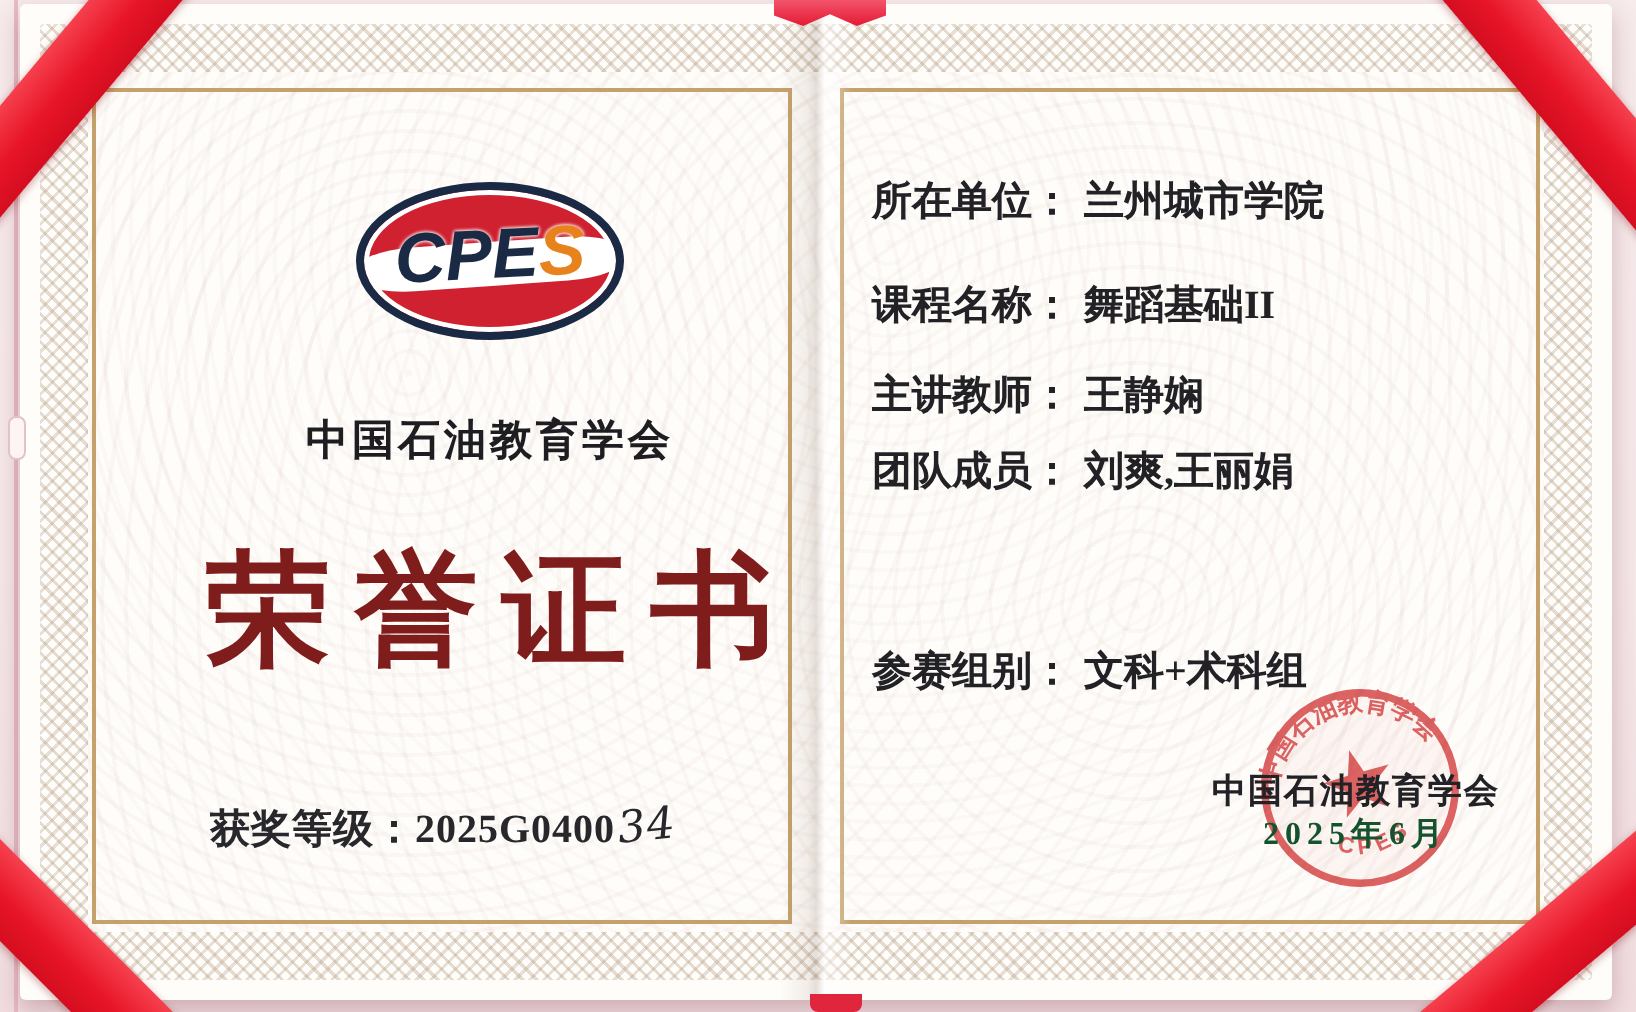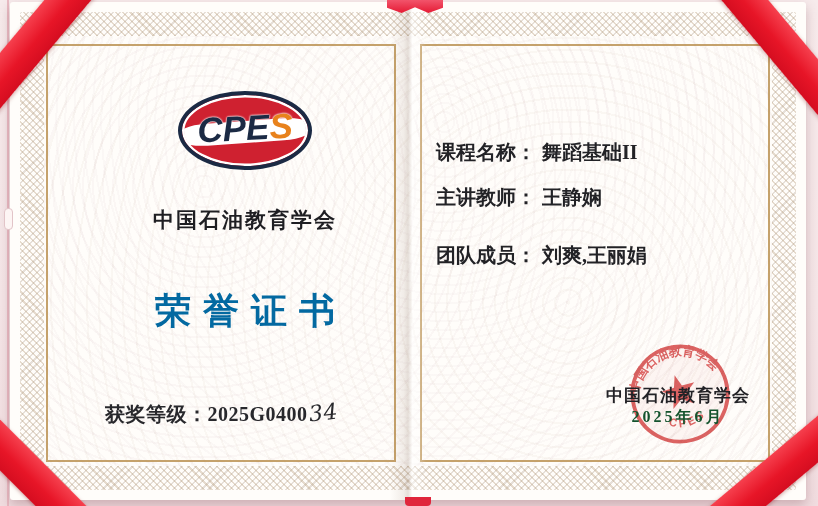--- a/index.html
+++ b/index.html
@@ -58,33 +58,33 @@
   .logo-text { position:absolute; left:0; right:0; top:19px; text-align:center;
     font-family:"Liberation Sans", sans-serif; font-weight:900; font-style:italic;
     font-size:35px; line-height:1; letter-spacing:0px; transform:rotate(-3deg);
     color:#1b2a44; text-shadow:0 0 2px #fff, 0 0 2px #fff; }
   .logo-text .s { color:#e8821c; }
 
   .org-line { margin-top:36px; font-family:"Liberation Serif", serif; font-weight:700;
     font-size:21px; line-height:28px; letter-spacing:2px; color:#1e1e22; }
   .event-line { font-family:"Liberation Serif", serif; font-weight:700;
     font-size:21px; line-height:28px; letter-spacing:1px; color:#1e1e22; }
-  .cert-title { margin-top:58px; font-family:"Liberation Serif", serif; font-weight:700;
-    font-size:36px; line-height:1.1; letter-spacing:12px; color:#0369a1; text-indent:12px; }
+  .cert-title { margin-top:38px; font-family:"Liberation Serif", serif; font-weight:700;
+    font-size:62px; line-height:1.1; letter-spacing:12px; color:#7f1d1d; text-indent:12px; }
   .cert-no { position:absolute; left:40px; top:399px; font-family:"Liberation Serif", serif;
     font-weight:700; font-size:20px; color:#28282c; letter-spacing:0.5px; }
   .handwritten { display:inline-block; font-family:"DejaVu Serif", serif; font-style:italic;
     font-weight:400; font-size:22px; transform:rotate(-6deg) translateY(-1px); margin-left:1px; }
 
   
   .right-page { position:absolute; left:398px; top:0; width:398px; height:498px; }
   .field { position:absolute; left:28px; white-space:nowrap;
     font-family:"Liberation Serif", serif; font-weight:700; font-size:20px; color:#222226; }
   .field .f-value { margin-left:6px; }
-  .f0{top:85px} .f1{top:137px} .f2{top:182px} .f3{top:240px} .f4{top:276px} .f5{top:320px}
+  .f0{top:85px} .f1{top:137px} .f2{top:182px} .f3{top:220px} .f4{top:276px} .f5{top:320px}
 
   .issuer { position:absolute; left:160px; top:382px; width:220px; text-align:center; z-index:4;
     font-family:"Liberation Serif", serif; font-weight:700; font-size:17px;
     letter-spacing:1px; color:#222226; }
   .issue-date { position:absolute; left:160px; top:405px; width:220px; text-align:center; z-index:4;
     font-family:"Liberation Serif", serif; font-weight:700; font-size:16px;
     letter-spacing:3px; color:#14532d; }
   .seal { position:absolute; left:216px; top:336px; width:112px; height:112px; z-index:3;
     transform:rotate(-16deg); opacity:.85; mix-blend-mode:multiply; }
 
@@ -129,23 +129,25 @@
         <div class="logo-text"><span>CPE</span><span class="s">S</span></div>
       </div>
 
       <div class="org-line">中国石油教育学会</div>
       <div class="cert-title">荣誉证书</div>
 
       <div class="cert-no"><span>获奖等级：</span><span>2025G0400</span><span class="handwritten">34</span></div>
     </div>
 
     <div class="right-page">
+      <div class="field f0"><span class="f-label">所在单位：</span><span class="f-value">兰州城市学院</span></div>
       <div class="field f2"><span class="f-label">主讲教师：</span><span class="f-value">王静娴</span></div>
       <div class="field f1"><span class="f-label">课程名称：</span><span class="f-value">舞蹈基础II</span></div>
       <div class="field f3"><span class="f-label">团队成员：</span><span class="f-value">刘爽,王丽娟</span></div>
+      <div class="field f5"><span class="f-label">参赛组别：</span><span class="f-value">文科+术科组</span></div>
 
       <svg class="seal" viewBox="0 0 120 120">
         <circle cx="60" cy="60" r="51" fill="rgba(214,73,73,0.05)" stroke="#d64949" stroke-width="4"></circle>
         <path id="sealTopArc" d="M 16 78 A 46 46 0 1 1 104 78" fill="none"></path>
         <text fill="#d64949" font-size="13.5" font-weight="bold">
           <textPath href="#sealTopArc" startOffset="50%" text-anchor="middle">中国石油教育学会</textPath>
         </text>
         <polygon fill="#d64949" points="60,39 64.4,51.9 78.1,52.1 67.1,60.3 71.2,73.4 60,65.5 48.8,73.4 52.9,60.3 41.9,52.1 55.6,51.9"></polygon>
         <path id="sealBotArc" d="M 32 82 A 36 36 0 0 0 88 82" fill="none"></path>
         <text fill="#d64949" font-size="12" font-weight="bold" letter-spacing="3">

